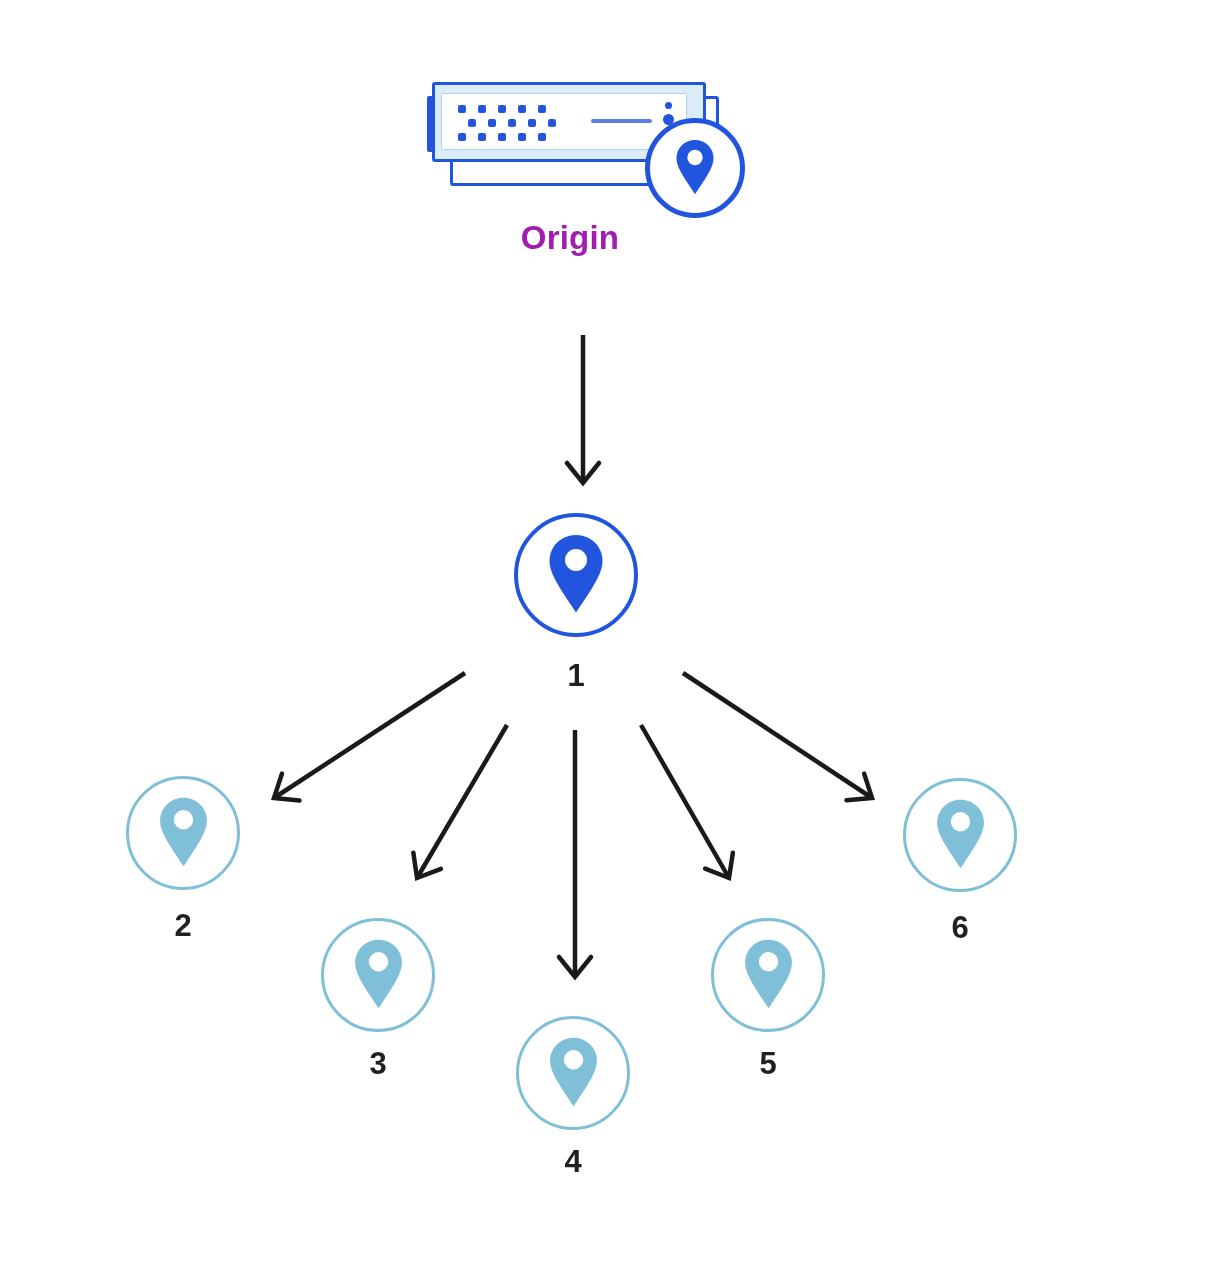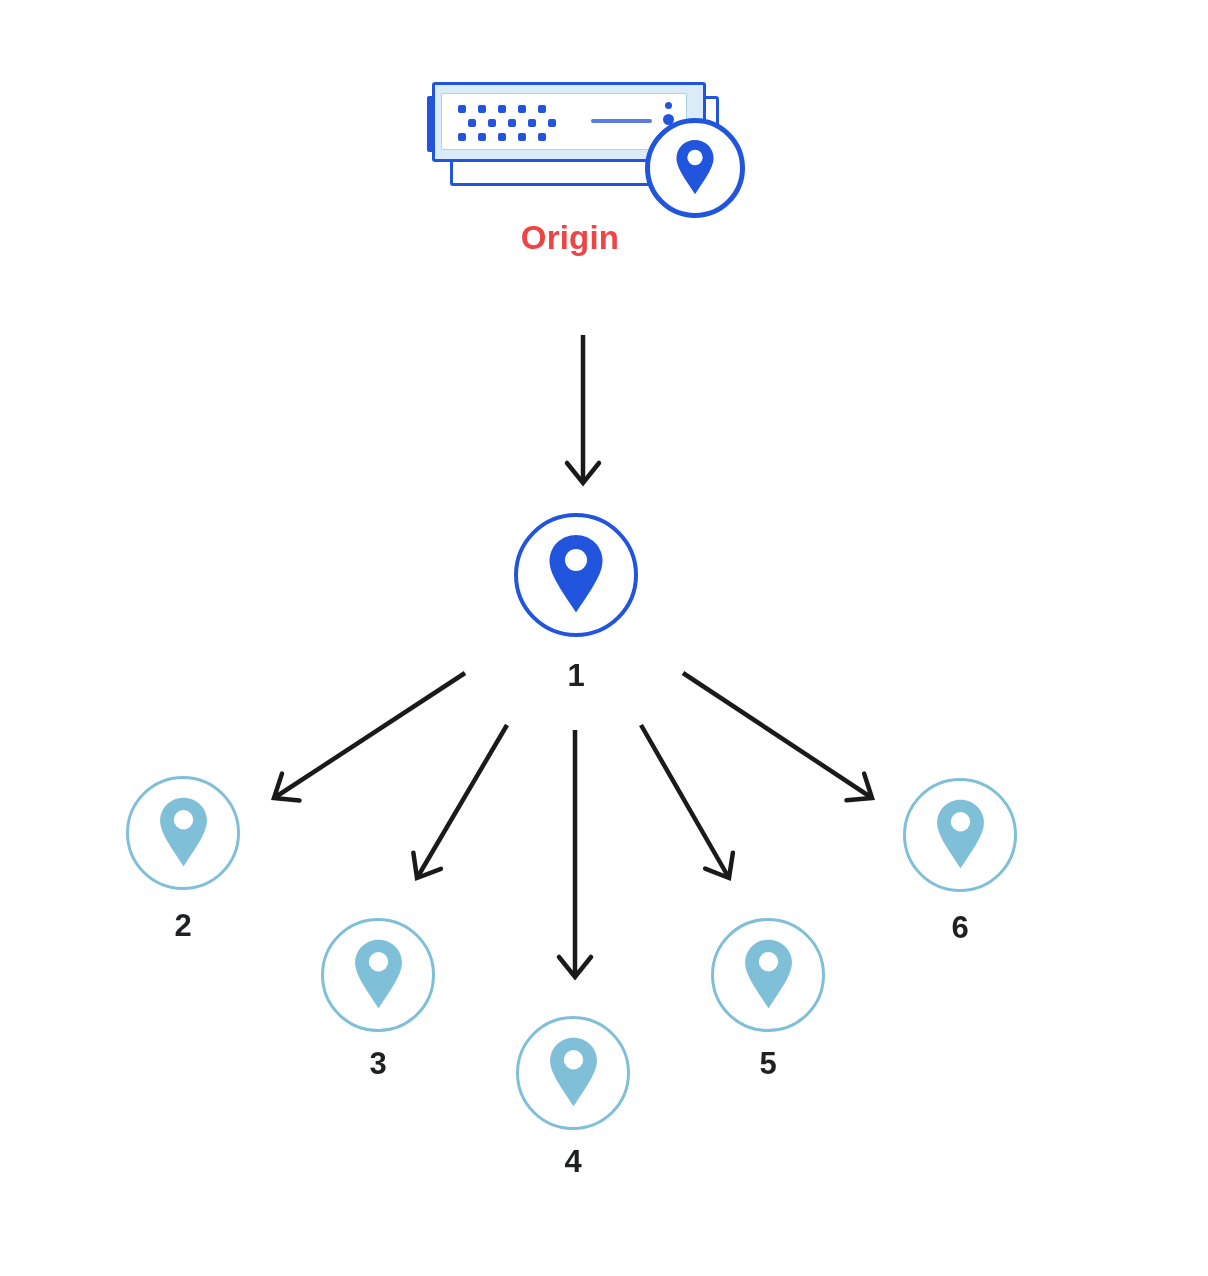--- a/index.html
+++ b/index.html
@@ -23,21 +23,21 @@
   .server .dot{position:absolute;width:8px;height:8px;background:#2453dd;border-radius:2px;}
   .server .hline{position:absolute;left:164px;top:37px;width:61px;height:4px;background:#5b7ce0;border-radius:2px;}
   .server .led-small{position:absolute;left:238px;top:20px;width:7px;height:7px;border-radius:50%;background:#2453dd;}
   .server .led-big{position:absolute;left:236px;top:32px;width:11px;height:11px;border-radius:50%;background:#2453dd;}
   .server .badge{position:absolute;left:218px;top:36px;width:100px;height:100px;background:#ffffff;
     border:5px solid #2155de;border-radius:50%;box-sizing:border-box;z-index:5;
     display:flex;align-items:center;justify-content:center;}
   .server .badge svg{width:42px;height:60px;color:#2155de;}
 
   .origin-label{position:absolute;left:427px;top:219px;width:286px;text-align:center;
-    font-size:33px;font-weight:700;color:#ef4444;letter-spacing:.2px;}
+    font-size:33px;font-weight:700;color:#a21caf;letter-spacing:.2px;}
 
   
   .node{position:absolute;border-radius:50%;background:#ffffff;box-sizing:border-box;
     display:flex;align-items:center;justify-content:center;}
   .node.primary{width:124px;height:124px;border:4.5px solid #2155de;}
   .node.primary svg{width:60px;height:86px;color:#2155de;}
   .node.light{width:114px;height:114px;border:3px solid #7fbfd8;}
   .node.light svg{width:53px;height:76px;color:#7fbfd8;}
 
   .node-label{position:absolute;width:124px;text-align:center;

